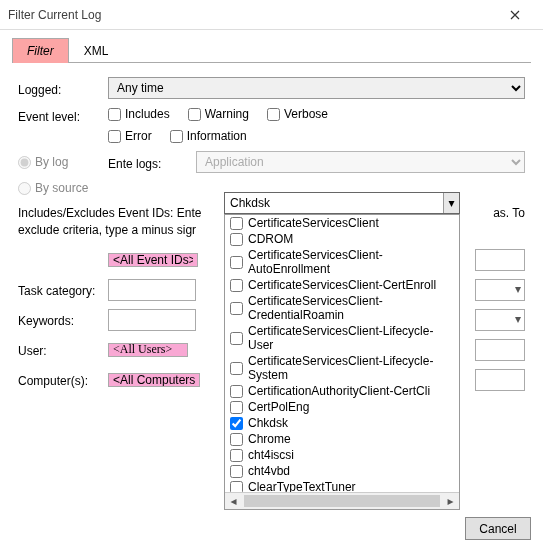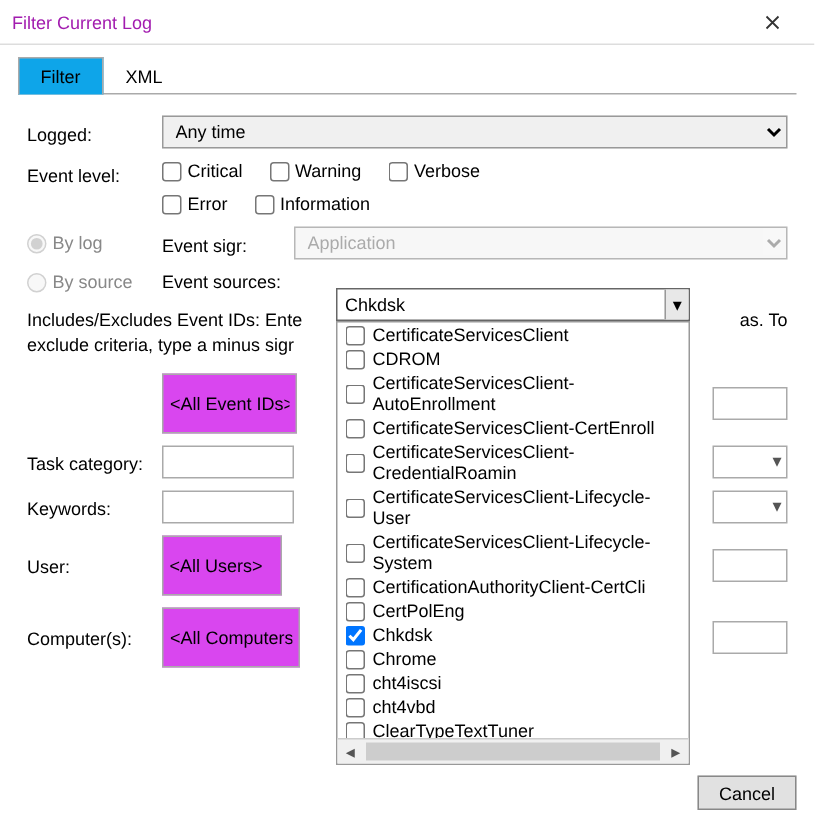--- a/index.html
+++ b/index.html
@@ -1,46 +1,46 @@
 <!DOCTYPE html>
 <html><head>
   <meta charset="utf-8">
   <style>
     * { box-sizing: border-box; font-family: 'Segoe UI', Tahoma, sans-serif; font-size: 12px; }
     body { margin: 0; background: #fff; width: 543px; height: 552px; overflow: hidden; position: relative; }
     
     .titlebar { height: 30px; display: flex; align-items: center; padding: 0 8px; border-bottom: 1px solid #ddd; }
-    .titlebar-title { flex: 1; color: #a21caf; }
+    .titlebar-title { flex: 1; color: #404040; }
     .titlebar-close { width: 40px; height: 28px; display: flex; align-items: center; justify-content: center; color: #333; }
     
     .content { padding: 8px 12px 12px 12px; }
     
     .tabs { display: flex; border-bottom: 1px solid #aaa; }
     .tab { padding: 5px 14px; border: 1px solid transparent; border-bottom: none; margin-bottom: -1px; color: #000; }
-    .tab.active { border-color: #aaa; background: #0ea5e9; }
+    .tab.active { border-color: #aaa; background: #fca5a5; font-style: italic; }
     
     .form { padding: 14px 6px 6px 6px; }
     .row { display: flex; align-items: center; margin-bottom: 8px; }
     .row.top { align-items: flex-start; }
     .label { width: 90px; color: #000; padding-top: 3px;}
     
     select.combo { flex:1; height: 22px; border: 1px solid #999; background: #f0f0f0; padding: 1px 4px; }
     select.combo:disabled { color: #888; background: #f5f5f5;}
     
     .checks { flex: 1; display: flex; flex-wrap: wrap; gap: 4px 18px; }
     .check { display: flex; align-items: center; gap: 4px; }
     .check input { width: 13px; height: 13px; margin: 0;}
     
     .radio { display: flex; align-items: flex-end; gap: 4px; }
     .radio input { margin: 0;}
     .radio.disabled span { color: #888;}
     
     .idtext { margin: 10px 0; color: #000; line-height: 1.4;}
     
-    input.text { height: 40px; border: 1px solid #aaa; padding: 2px 4px; background: #d946ef; }
+    input.text { height: 14px; border: 1px solid #aaa; padding: 2px 4px; background: #f9a8d4; }
     
     .dropdown-panel {
       position: absolute;
       left: 224px; top: 214px;
       width: 236px; height: 296px;
       border: 1px solid #999; background: #fff;
       display: flex; flex-direction: column;
       z-index: 10;
     }
     .dd-list { flex: 1; overflow-y: scroll; overflow-x: hidden; }
@@ -90,21 +90,21 @@
       <select class="combo">
         <option>Any time</option>
       </select>
     </div>
 
     <div class="row top">
       <div class="label">Event level:</div>
       <div class="checks">
         <label class="check">
             <input type="checkbox" style="">
-            <span>Critical</span>
+            <span>Includes</span>
           </label>
         <label class="check">
             <input type="checkbox" style="">
             <span>Warning</span>
           </label>
         <label class="check">
             <input type="checkbox" style="">
             <span>Verbose</span>
           </label>
         <div style="width:100%"></div>
@@ -117,32 +117,31 @@
             <span>Information</span>
           </label>
       </div>
     </div>
 
     <div class="row">
       <label class="radio disabled" style="width:90px">
           <input type="radio" checked="" disabled="" style="">
           <span>By log</span>
         </label>
-      <div class="label" style="width:88px">Event sigr:</div>
+      <div class="label" style="width:88px">Ente logs:</div>
       <select class="combo" disabled="">
         <option>Application</option>
       </select>
     </div>
 
     <div class="row">
       <label class="radio disabled" style="width:90px">
           <input type="radio" disabled="" style="">
           <span>By source</span>
         </label>
-      <div class="sourcelabel">Event sources:</div>
       <div style="flex:1"></div>
     </div>
 
     <div class="idtext">
       <span>Includes/Excludes Event IDs: Ente</span>
       <span style="float:right">as. To</span><br>
       <span>exclude criteria, type a minus sigr</span>
     </div>
 
     <div class="row">
@@ -165,21 +164,21 @@
       <div class="label">Keywords:</div>
       <div class="behind-input" style="width:88px"></div>
       <div style="flex:1"></div>
       <div class="behind-input" style="width:50px">
           <span style="float:right;padding:2px 3px;color:#555">▾</span>
         </div>
     </div>
 
     <div class="row">
       <div class="label">User:</div>
-      <input class="text" style="width: 80px;" value="&lt;All Users&gt;">
+      <input class="text" style="width: 80px; font-family: Liberation Serif, serif;" value="&lt;All Users&gt;">
       <div style="flex:1"></div>
       <div class="behind-input" style="width:50px"></div>
     </div>
 
     <div class="row">
       <div class="label">Computer(s):</div>
       <input class="text" style="width: 92px;" value="&lt;All Computers&gt;">
       <div style="flex:1"></div>
       <div class="behind-input" style="width:50px"></div>
     </div>

